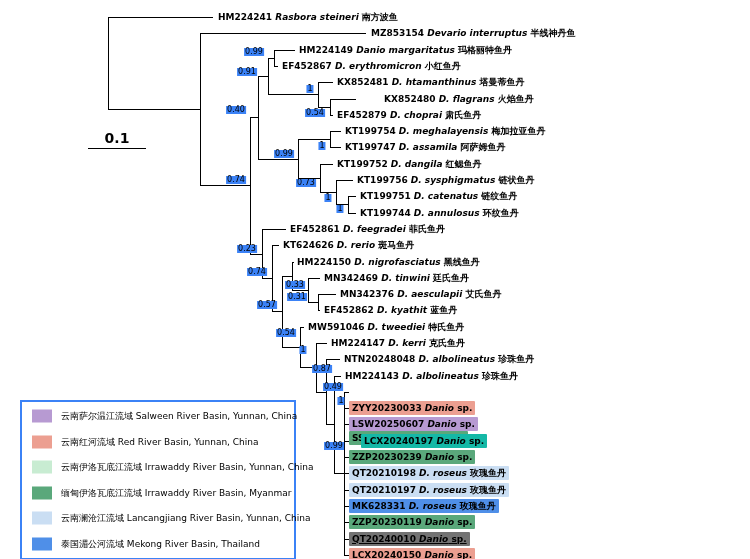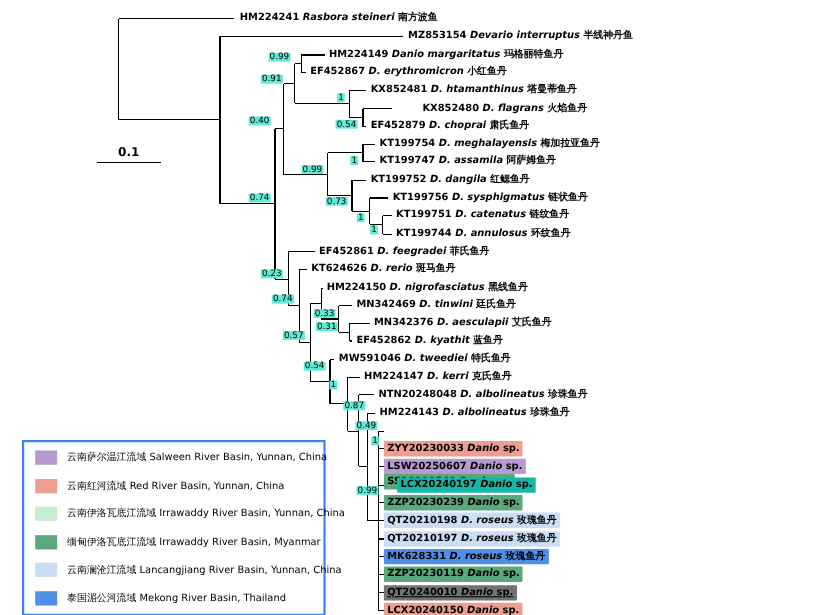--- a/index.html
+++ b/index.html
@@ -5,23 +5,23 @@
   html,body{margin:0;padding:0;background:#fff;}
   #fig{position:relative;width:750px;height:559px;background:#fff;overflow:hidden;
        font-family:"DejaVu Sans","Liberation Sans",sans-serif;color:#000;}
   #tree-svg{position:absolute;left:0;top:0;}
   #tree-svg line{stroke:#000;stroke-width:1;shape-rendering:crispEdges;}
   .tip{position:absolute;transform:translateY(-50%);white-space:nowrap;
        font-size:9px;font-weight:bold;line-height:1;}
   .tip.hl{padding:2.5px 3px;border-radius:1px;}
   .tip i{font-style:italic;}
   .sup{position:absolute;transform:translate(-50%,-50%);font-size:8px;line-height:1;
-       background:#5eead4;padding:0 1px;}
+       background:#3b82f6;padding:0 1px;}
   #scale-label{position:absolute;left:117px;top:138px;transform:translate(-50%,-50%);
-       font-size:11px;font-weight:bold;}
+       font-size:14px;font-weight:bold;}
   #legend{position:absolute;left:20px;top:400px;width:272px;height:156px;
        border:2px solid #3b82f6;background:#fff;}
   .leg-item{position:absolute;left:10px;display:flex;align-items:center;transform:translateY(-50%);}
   .leg-swatch{width:20px;height:13px;margin-right:9px;flex:0 0 auto;}
   .leg-text{font-size:9px;white-space:nowrap;}
 </style>
 </head>
 <body>
 
 <div id="fig">

